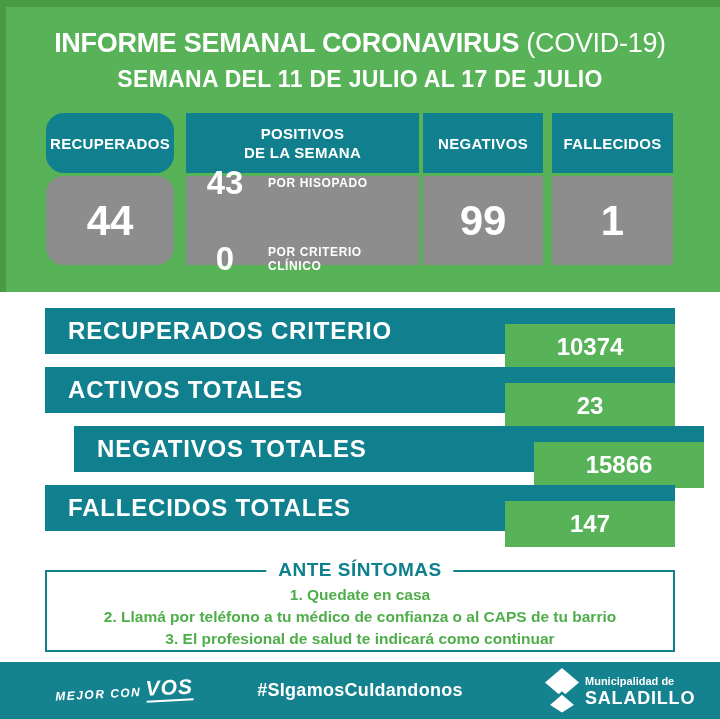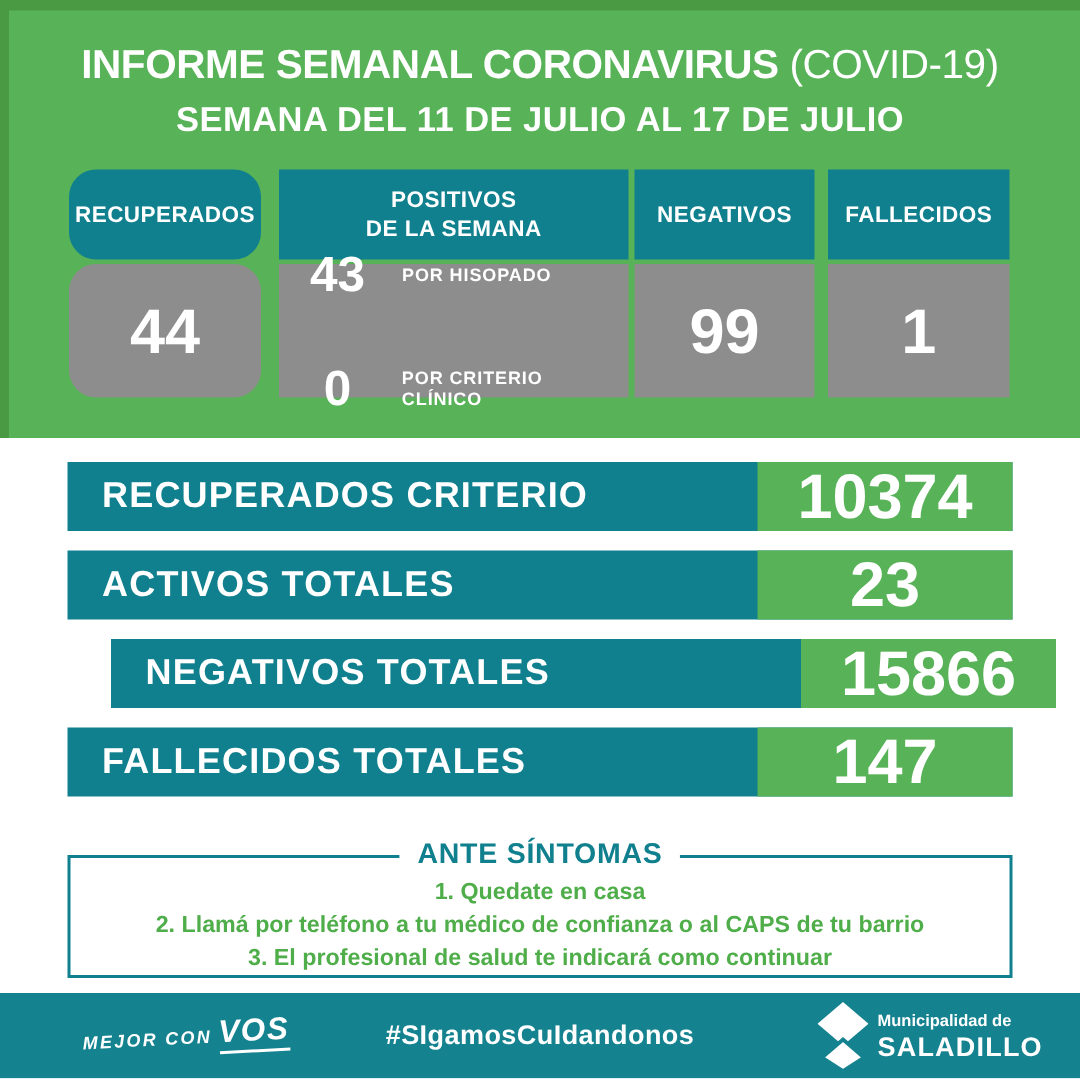--- a/index.html
+++ b/index.html
@@ -43,23 +43,23 @@
   .pos-divider { height:3px; background:#ffffff; margin:0 3px; }
   
   .total-bar {
     position:absolute; left:45px; width:630px; height:46px; background:#11808e;
   }
   .total-label {
     position:absolute; left:23px; top:0; height:46px; line-height:46px;
     color:#ffffff; font-size:24px; font-weight:700; letter-spacing:0.8px; white-space:nowrap;
   }
   .total-value {
-    position:absolute; left:460px; top:0; width:170px; height:46px; background:#58b257;
+    position:absolute; left:460px; top:16px; width:170px; height:46px; background:#58b257;
     display:flex; align-items:center; justify-content:center;
-    color:#ffffff; font-size:42px; font-weight:700;
+    color:#ffffff; font-size:24px; font-weight:700;
   }
   .bar1 { top:308px; } .bar2 { top:367px; } .bar3 { top:426px;margin-left:29px; } .bar4 { top:485px; }
   
   .symptoms-box {
     position:absolute; left:45px; top:570px; width:630px; height:82px;
     border:2px solid #11808e; background:#ffffff;
   }
   .symptoms-title {
     position:absolute; left:50%; top:-13px; transform:translateX(-50%);
     background:#ffffff; padding:0 12px; color:#11808e;

